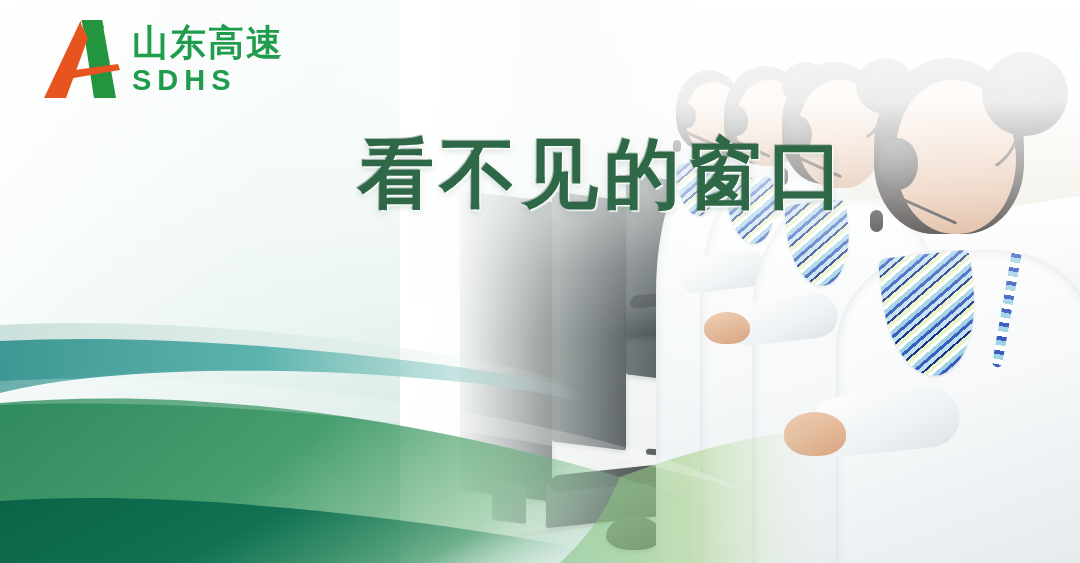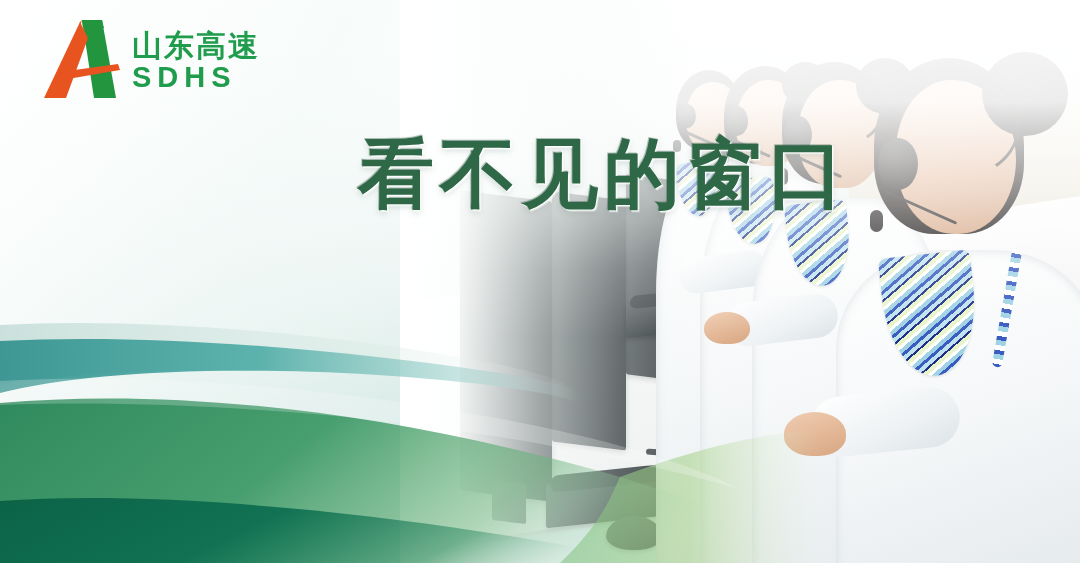--- a/index.html
+++ b/index.html
@@ -271,23 +271,23 @@
 
   
   .logo{
     position:absolute; left:44px; top:16px;
     display:flex; align-items:center; gap:10px;
   }
   .logo-mark{ position:relative; width:78px; height:86px; }
   .logo-mark svg{ display:block; }
   .logo-words{ display:flex; flex-direction:column; gap:1px; padding-top:4px; }
   .logo-cn{
-    font-size:30px; font-weight:700; color:#1f9c4c;
+    font-size:36px; font-weight:700; color:#1f9c4c;
     letter-spacing:2px; line-height:1.05;
-    font-family:Liberation Serif, serif;
+    font-family:Liberation Mono, monospace;
   }
   .logo-en{
     font-size:29px; font-weight:700; color:#1f9c4c;
     letter-spacing:6px; line-height:1;
     font-family:"Liberation Sans",sans-serif;
   }
 
   
   .headline{ position:absolute; left:0; top:0; width:100%; height:100%; pointer-events:none; }
   .hl-line{

